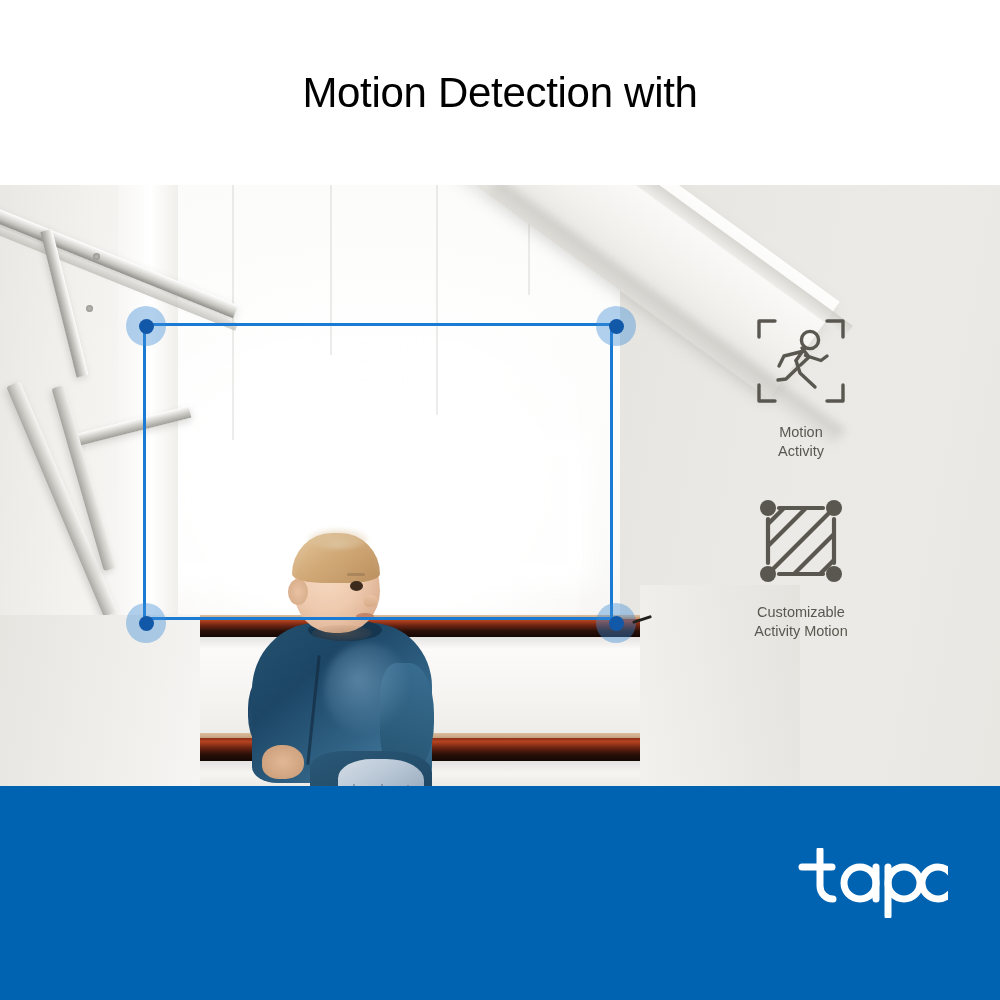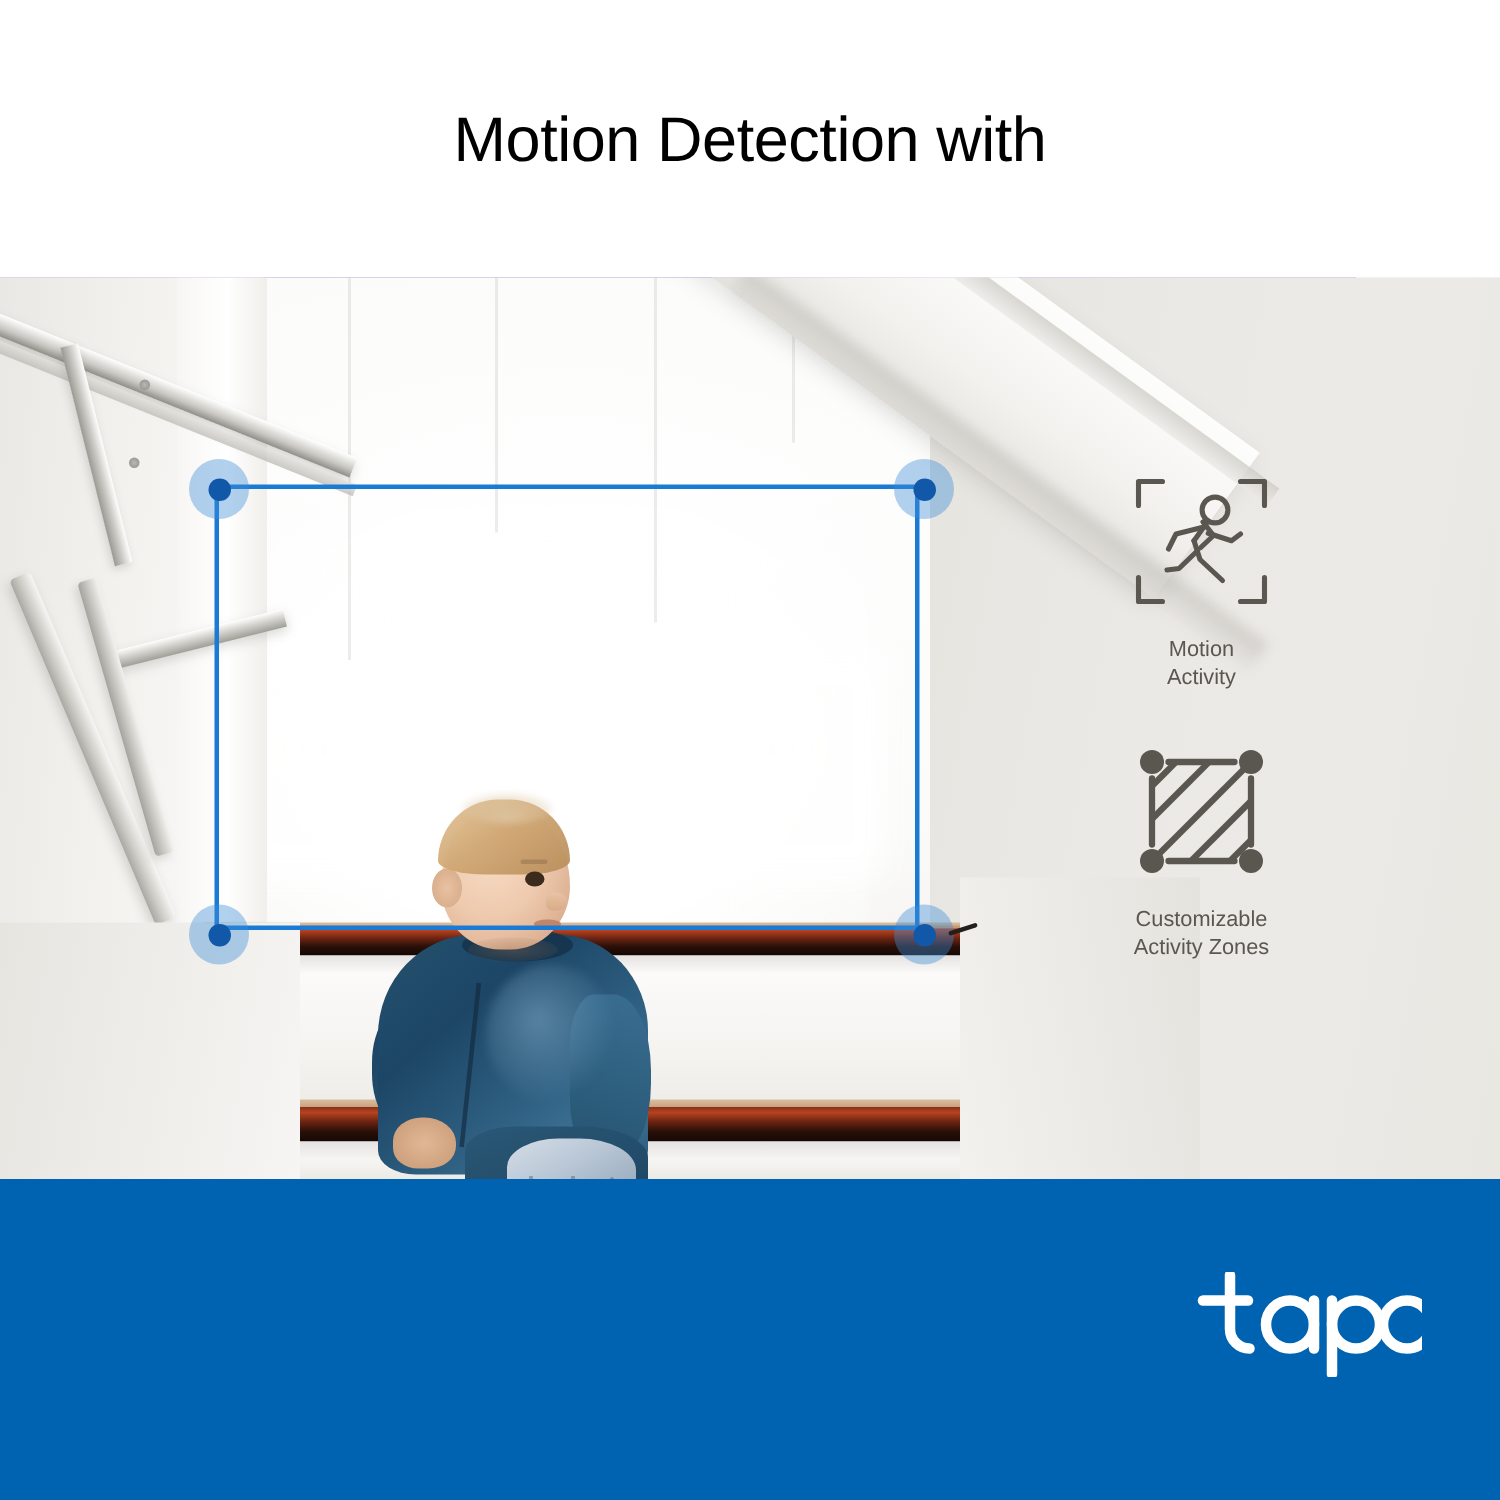--- a/index.html
+++ b/index.html
@@ -468,21 +468,21 @@
           <g fill="#5a5750">
             <circle cx="13" cy="13" r="8"></circle>
             <circle cx="79" cy="13" r="8"></circle>
             <circle cx="13" cy="79" r="8"></circle>
             <circle cx="79" cy="79" r="8"></circle>
           </g>
         </svg>
       </span>
       <div class="feat-label">
         <span>Customizable</span><br>
-        <span>Activity Zones</span>
+        <span>Activity Motion</span>
       </div>
     </div>
 
   </div>
 
   <div class="banner"></div>
 
 
   <div class="logo">
     <svg width="150" height="70" viewBox="0 0 150 70" fill="none" stroke="#ffffff" stroke-width="7" stroke-linecap="round" stroke-linejoin="round">

